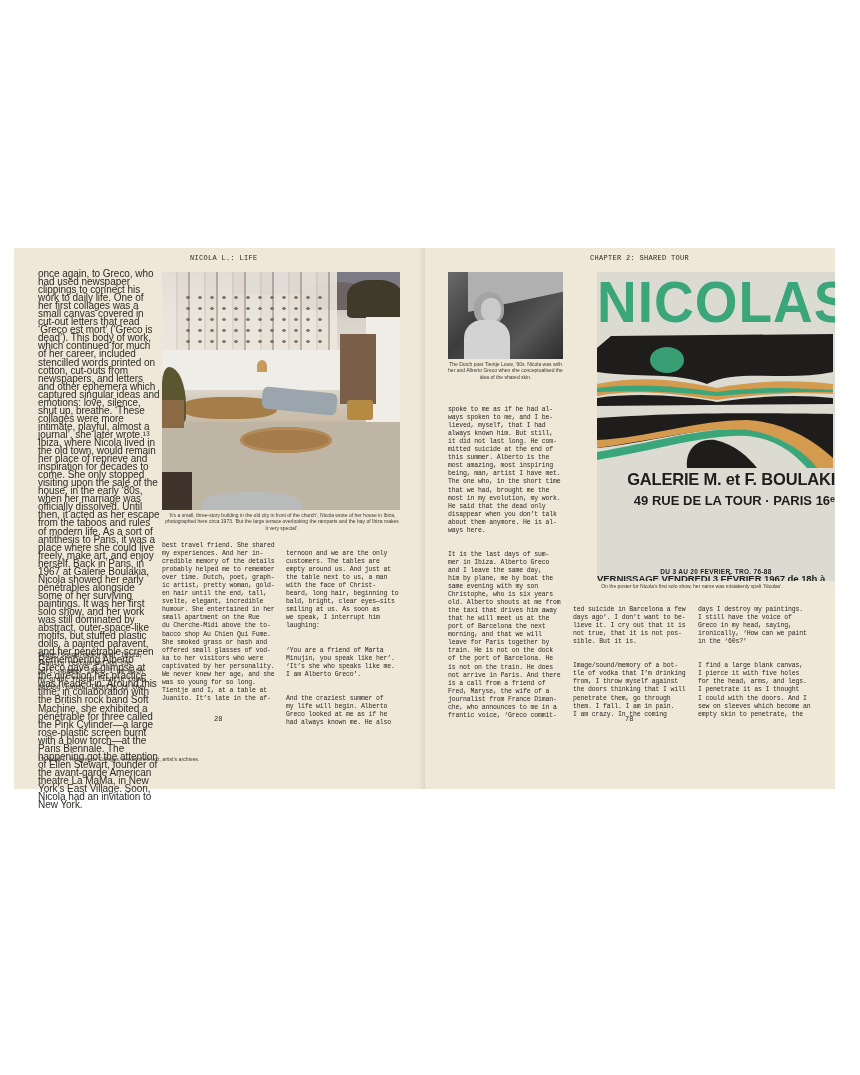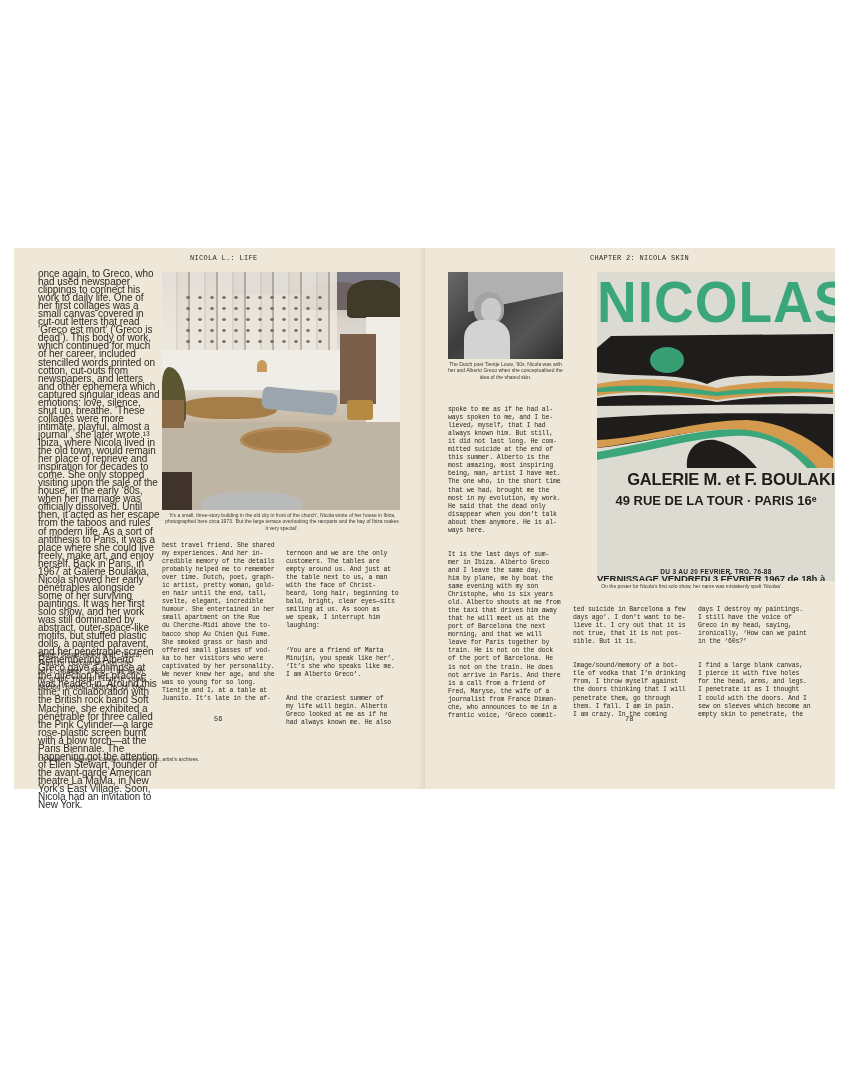--- a/index.html
+++ b/index.html
@@ -86,21 +86,21 @@
   .poster .title {
     position: absolute; left: 0; top: 2px; width: 238px; text-align: center;
     font-family: "Liberation Sans", sans-serif; font-weight: bold; font-size: 55px; line-height: 56px;
     color: #3aa679; letter-spacing: 1px; transform: scaleY(1.05);
   }
   .poster .gallery {
     position: absolute; left: 0; top: 198px; width: 280px; text-align: center;
     font-family: "Liberation Sans", sans-serif; font-weight: bold; font-size: 16.5px; color: #1f1d1b; letter-spacing: -0.2px;
   }
   .poster .address {
-    position: absolute; left: 0; top: 221px; width: 238px; text-align: center;
+    position: absolute; left: 0; top: 221px; width: 238px; text-align: right;
     font-family: "Liberation Sans", sans-serif; font-weight: bold; font-size: 13px; color: #1f1d1b;
   }
   .poster .vernissage {
     position: absolute; left: 0; top: 301px; width: 238px; text-align: left;
     font-family: "Liberation Sans", sans-serif; font-weight: bold; font-size: 9.6px; color: #1f1d1b; letter-spacing: -0.1px;
   }
   .poster .dates {
     position: absolute; left: 0; top: 296px; width: 238px; text-align: center;
     font-family: "Liberation Sans", sans-serif; font-weight: bold; font-size: 6.5px; color: #1f1d1b; letter-spacing: 0.3px;
   }
@@ -182,28 +182,28 @@
       <p>‘You are a friend of Marta
 Minujín, you speak like her’.
 ‘It’s she who speaks like me.
 I am Alberto Greco’.</p>
       <p>And the craziest summer of
 my life will begin. Alberto
 Greco looked at me as if he
 had always known me. He also</p>
     </div>
 
-    <div class="folio" style="left:200px; top:467px;">56</div>
+    <div class="folio" style="left:200px; top:467px;">28</div>
     <div class="footnote" style="left:24px; top:508px;">13. Nicola L., Histoires de Collages, unpublished text, artist’s archives.</div>
   </div>
 
   <div class="gutter"></div>
 
   <div class="page right">
-    <div class="running-head" style="left:165px;">CHAPTER 2: NICOLA SKIN</div>
+    <div class="running-head" style="left:165px;">CHAPTER 2: SHARED TOUR</div>
 
     <div class="photo-tientje">
       <div class="ceiling"></div>
         <div class="hair"></div>
         <div class="face"></div>
         <div class="body"></div>
     </div>
     <div class="caption" style="left:22px; top:113px; width:117px;">The Dutch poet Tientje Louw, ‘60s. Nicola was with her and Alberto Greco when she conceptualised the idea of the shared skin.</div>
 
     <div class="mono-col" style="left:23px; top:150px; width:125px;">

